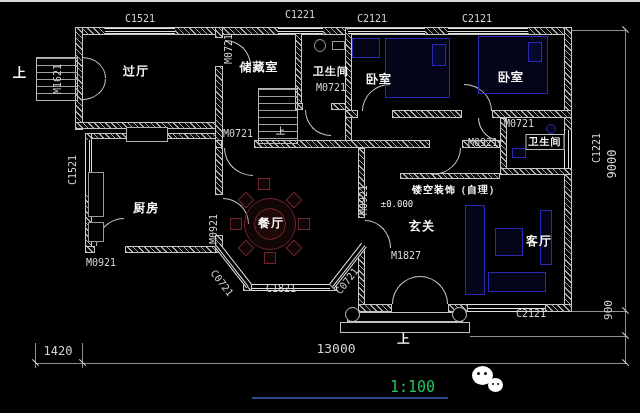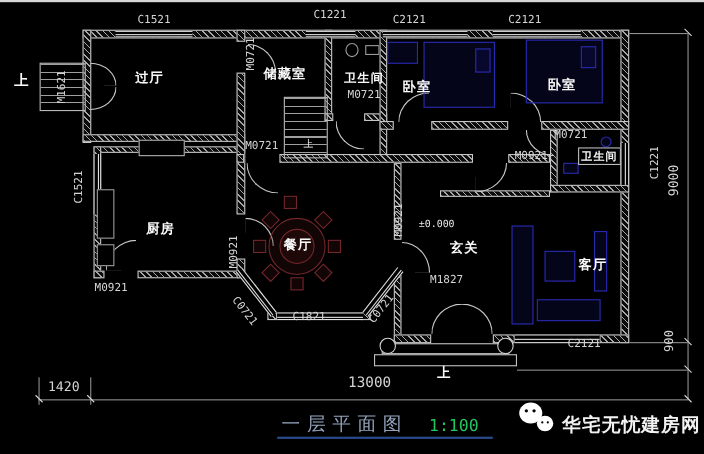--- a/index.html
+++ b/index.html
@@ -200,29 +200,28 @@
 
   <div class="lbl c" style="left:58px;top:351px;font-size:12px;">1420</div>
   <div class="lbl c" style="left:336px;top:348px;font-size:13px;">13000</div>
   <div class="lbl v" style="left:612px;top:164px;font-size:12px;">9000</div>
   <div class="lbl v" style="left:608px;top:310px;font-size:11px;">900</div>
 
   <div class="room c" style="left:20px;top:73px;font-size:13px;">上</div>
   <div class="room c s9" style="left:281px;top:131px;font-weight:normal;">上</div>
   <div class="room c" style="left:404px;top:339px;font-size:12px;">上</div>
   <div class="lbl c s9" style="left:397px;top:204px;color:#e8e8e8;text-align:right;">±0.000</div>
-
-  <div class="title" style="left:256px;top:374px;">一层平面图</div>
+  <div class="room c" style="left:456px;top:190px;font-size:10px;">镂空装饰（自理）</div>
+
   <div class="scale" style="left:390px;top:378px;">1:100</div>
   <div style="position:absolute;left:252px;top:397px;width:196px;height:2px;background:#2b4a8c;z-index:6;"></div>
 
   <div style="position:absolute;left:472px;top:366px;width:34px;height:32px;z-index:7;">
     <div class="bubble" style="left:0;top:0;width:21px;height:19px;">
       <div class="eye" style="left:5px;top:6px;"></div>
         <div class="eye" style="left:12px;top:6px;"></div>
     </div>
     <div class="bubble" style="left:16px;top:12px;width:15px;height:14px;">
       <div class="eye" style="left:4px;top:5px;width:2px;height:2px;"></div>
         <div class="eye" style="left:9px;top:5px;width:2px;height:2px;"></div>
     </div>
   </div>
-  <div class="brand" style="left:511px;top:375px;">华宅无忧建房网</div>
 </div>
 
 </body></html>

